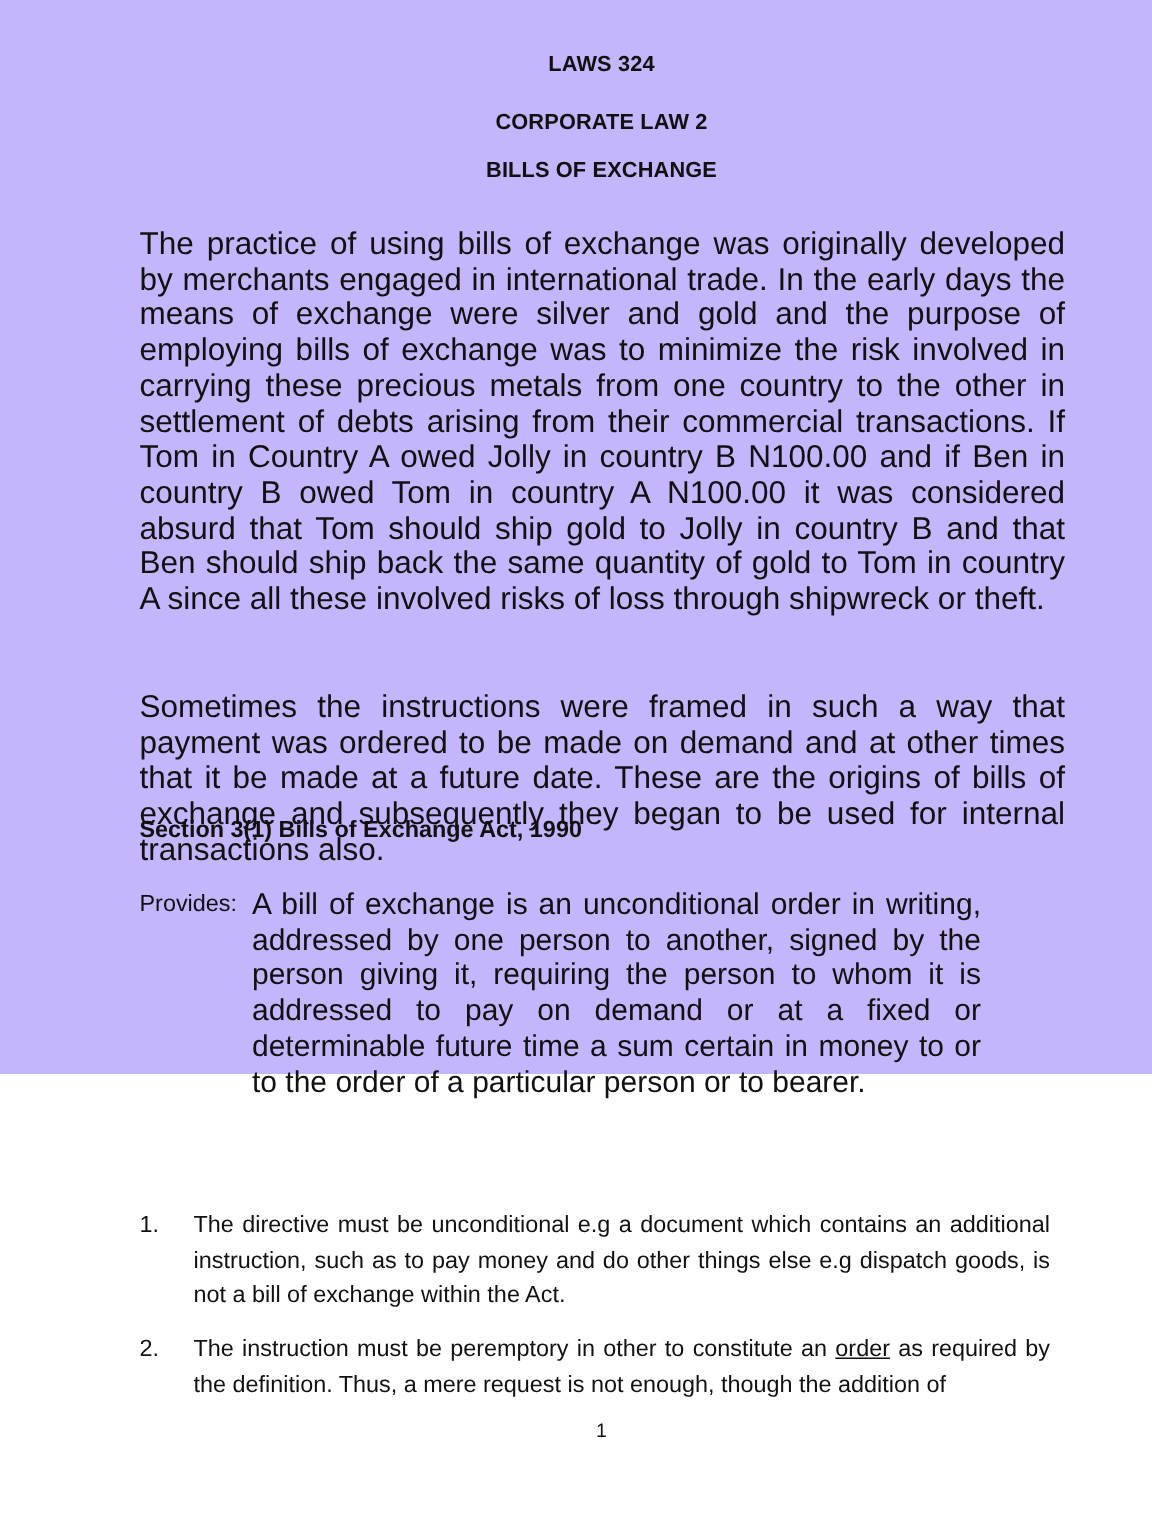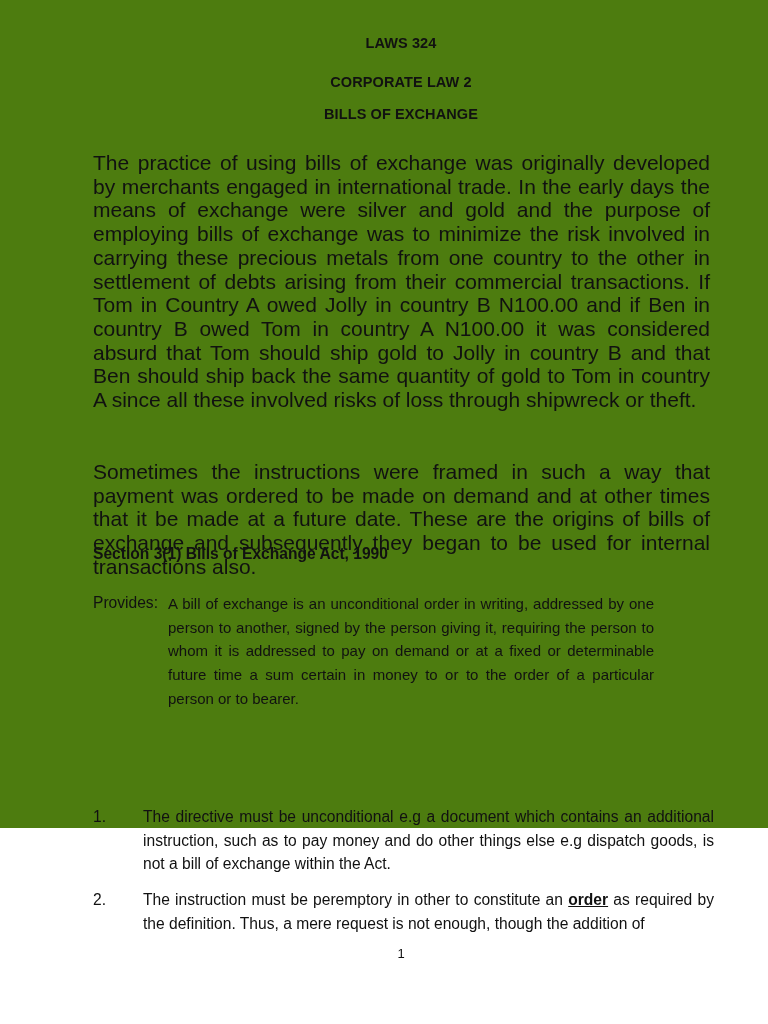--- a/index.html
+++ b/index.html
@@ -1,30 +1,30 @@
 <!DOCTYPE html>
 <html><head>
 <meta charset="utf-8">
 <style>
   html, body { margin: 0; padding: 0; background: #ffffff; }
   body { width: 768px; height: 1024px; position: relative; overflow: hidden;
          font-family: "Liberation Sans", "DejaVu Sans", sans-serif; color: #111; }
-  .page { position: absolute; left: 0; top: 0; width: 768px; height: 828px; background: #4d7c0f; }
+  .page { position: absolute; left: 0; top: 0; width: 768px; height: 716px; background: #c4b5fd; }
   .title { position: absolute; left: 0; width: 802px; text-align: center; font-weight: bold;
            font-size: 14.5px; letter-spacing: 0.1px; }
   .p { position: absolute; left: 93px; width: 617px; font-size: 21px; line-height: 23.7px;
        text-align: justify; text-align-last: left; margin: 0; }
   .h { position: absolute; left: 93px; font-size: 15.6px; font-weight: bold; margin: 0; }
   .lbl { position: absolute; left: 93px; font-size: 15.6px; margin: 0; }
-  .quote { position: absolute; left: 168px; width: 486px; font-size: 15px; line-height: 23.7px;
+  .quote { position: absolute; left: 168px; width: 486px; font-size: 20px; line-height: 23.7px;
            text-align: justify; text-align-last: left; margin: 0; }
   .li { position: absolute; left: 93px; width: 617px; font-size: 15.6px; line-height: 23.7px; }
   .li .num { position: absolute; left: 0; top: 0; }
-  .li .txt { position: absolute; left: 50px; width: 571px; text-align: justify; text-align-last: left; margin: 0; }
-  .order { font-weight: bold; text-decoration: underline; }
+  .li .txt { position: absolute; left: 36px; width: 571px; text-align: justify; text-align-last: left; margin: 0; }
+  .order { font-weight: normal; text-decoration: underline; }
   .pgnum { position: absolute; top: 946px; left: 0; width: 802px; text-align: center; font-size: 13px; }
 </style>
 </head>
 <body>
 
 <div class="page">
 
   <div class="title" style="top:35px;">LAWS 324</div>
   <div class="title" style="top:74px;">CORPORATE LAW 2</div>
   <div class="title" style="top:106px;">BILLS OF EXCHANGE</div>

